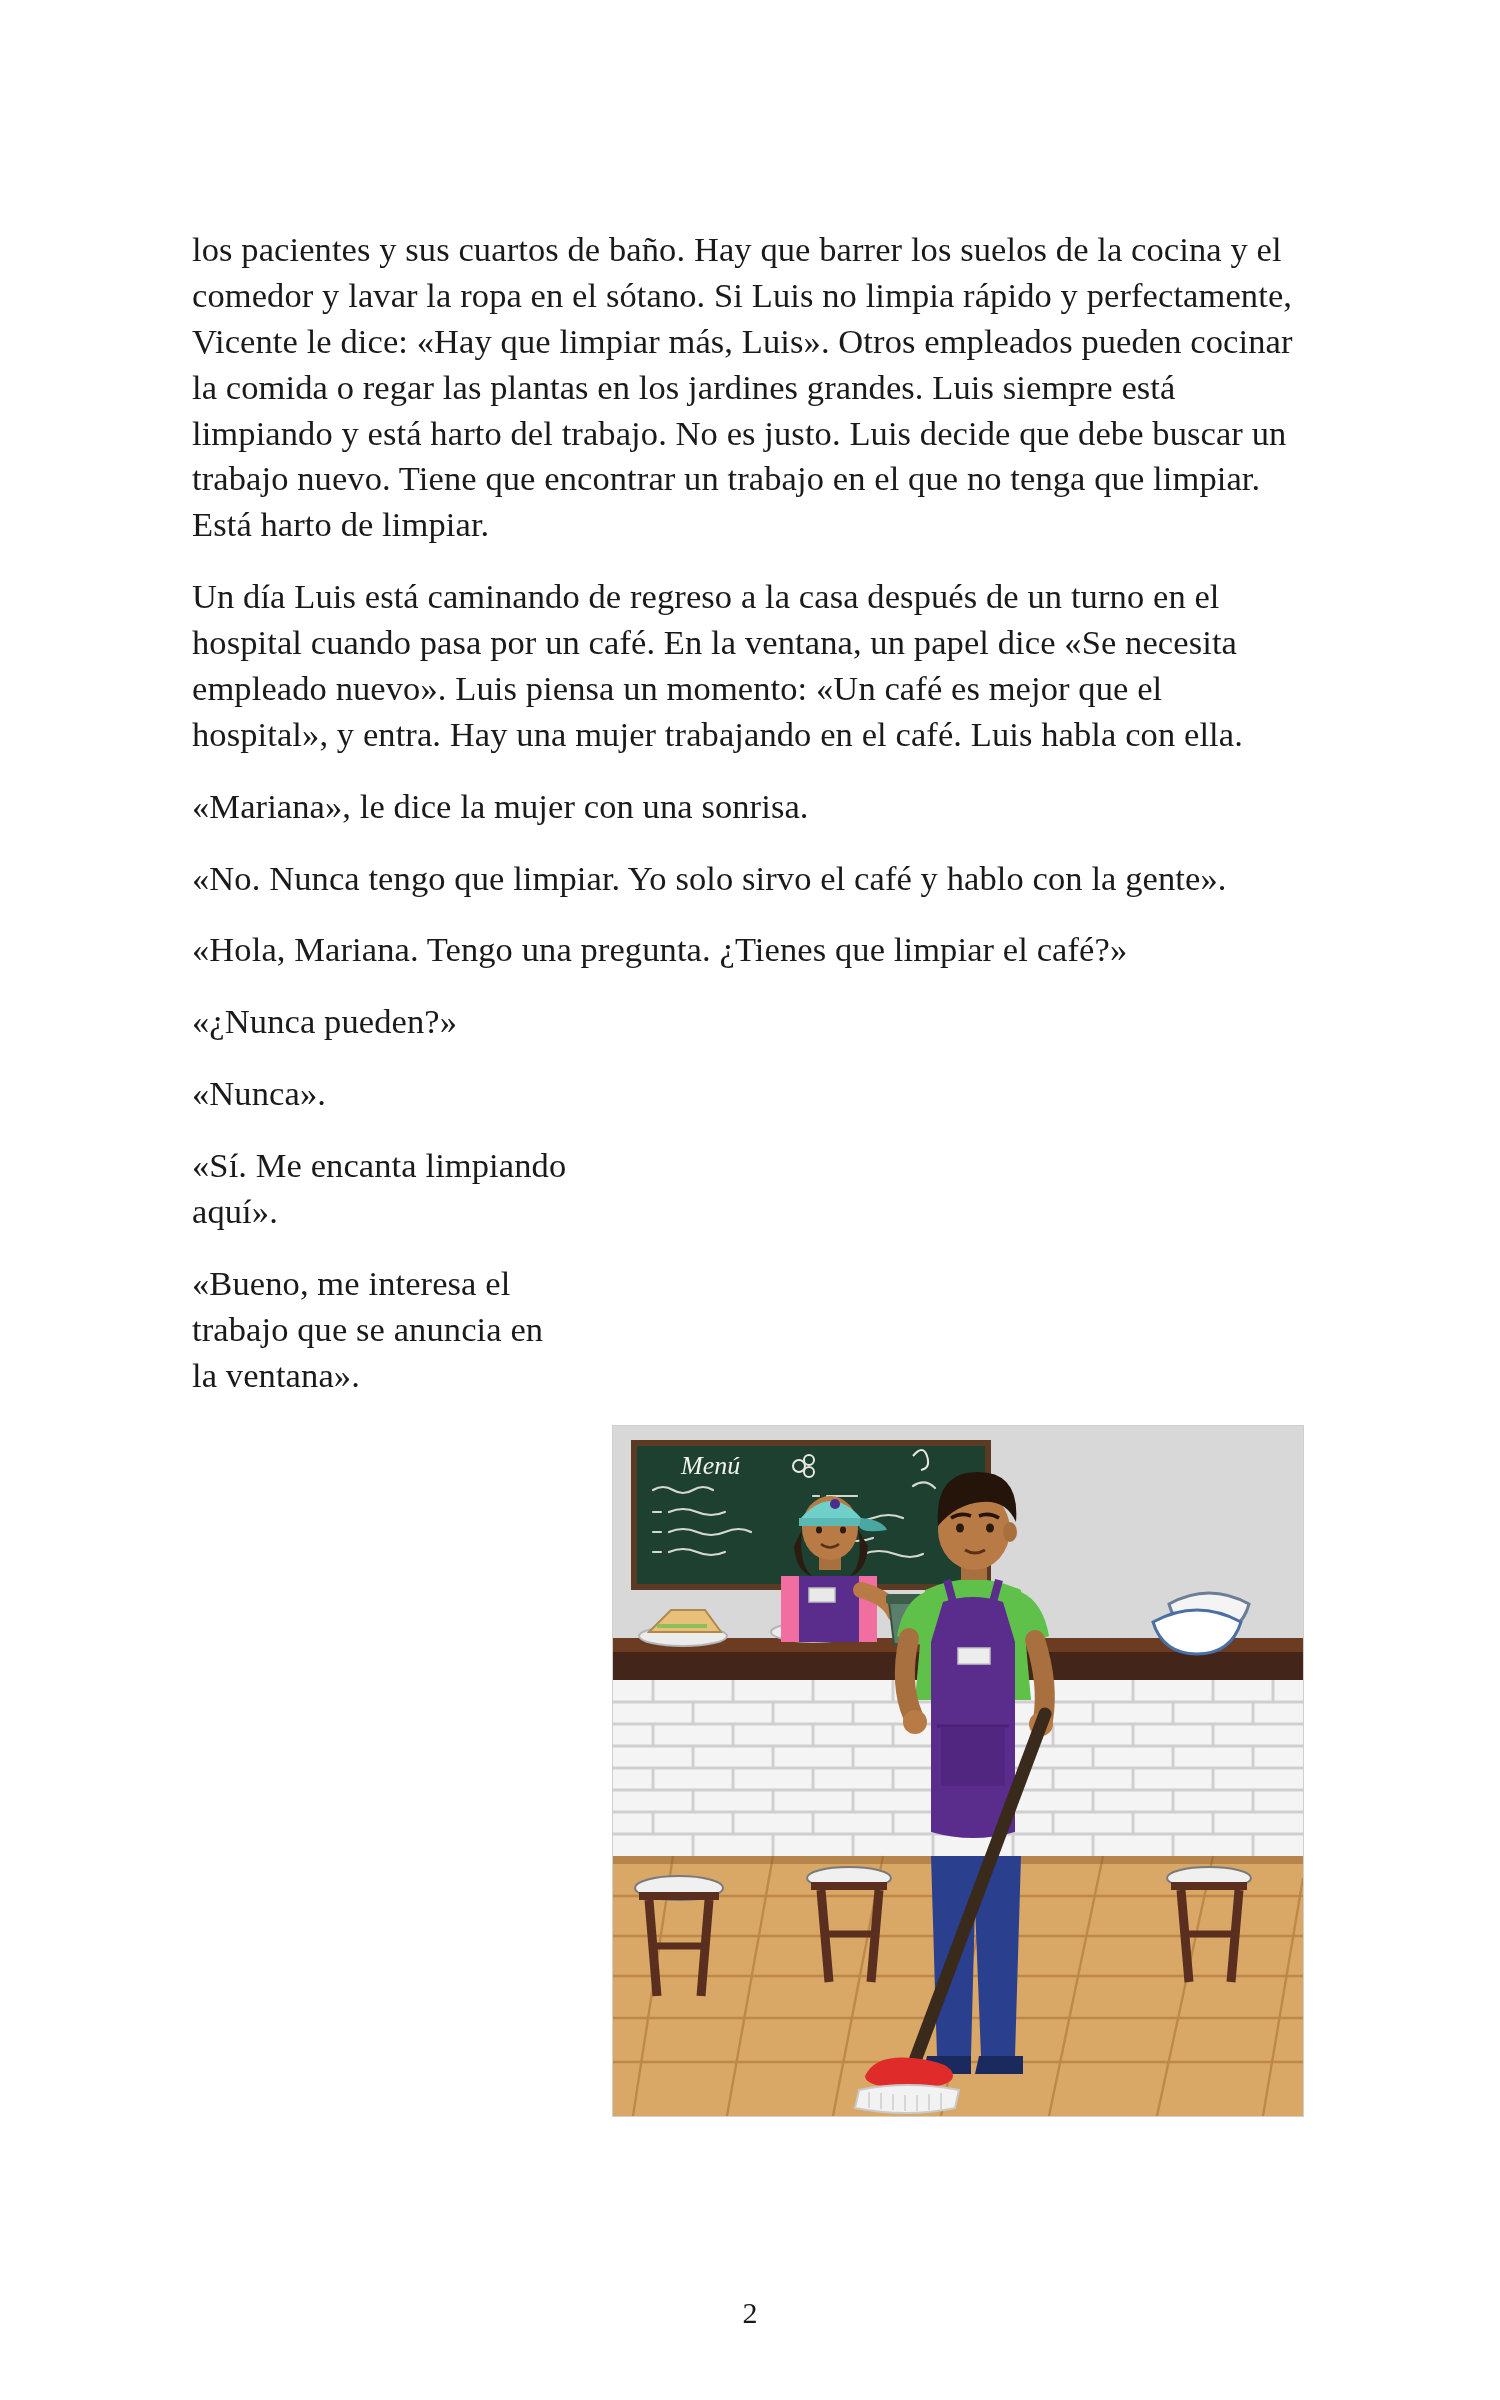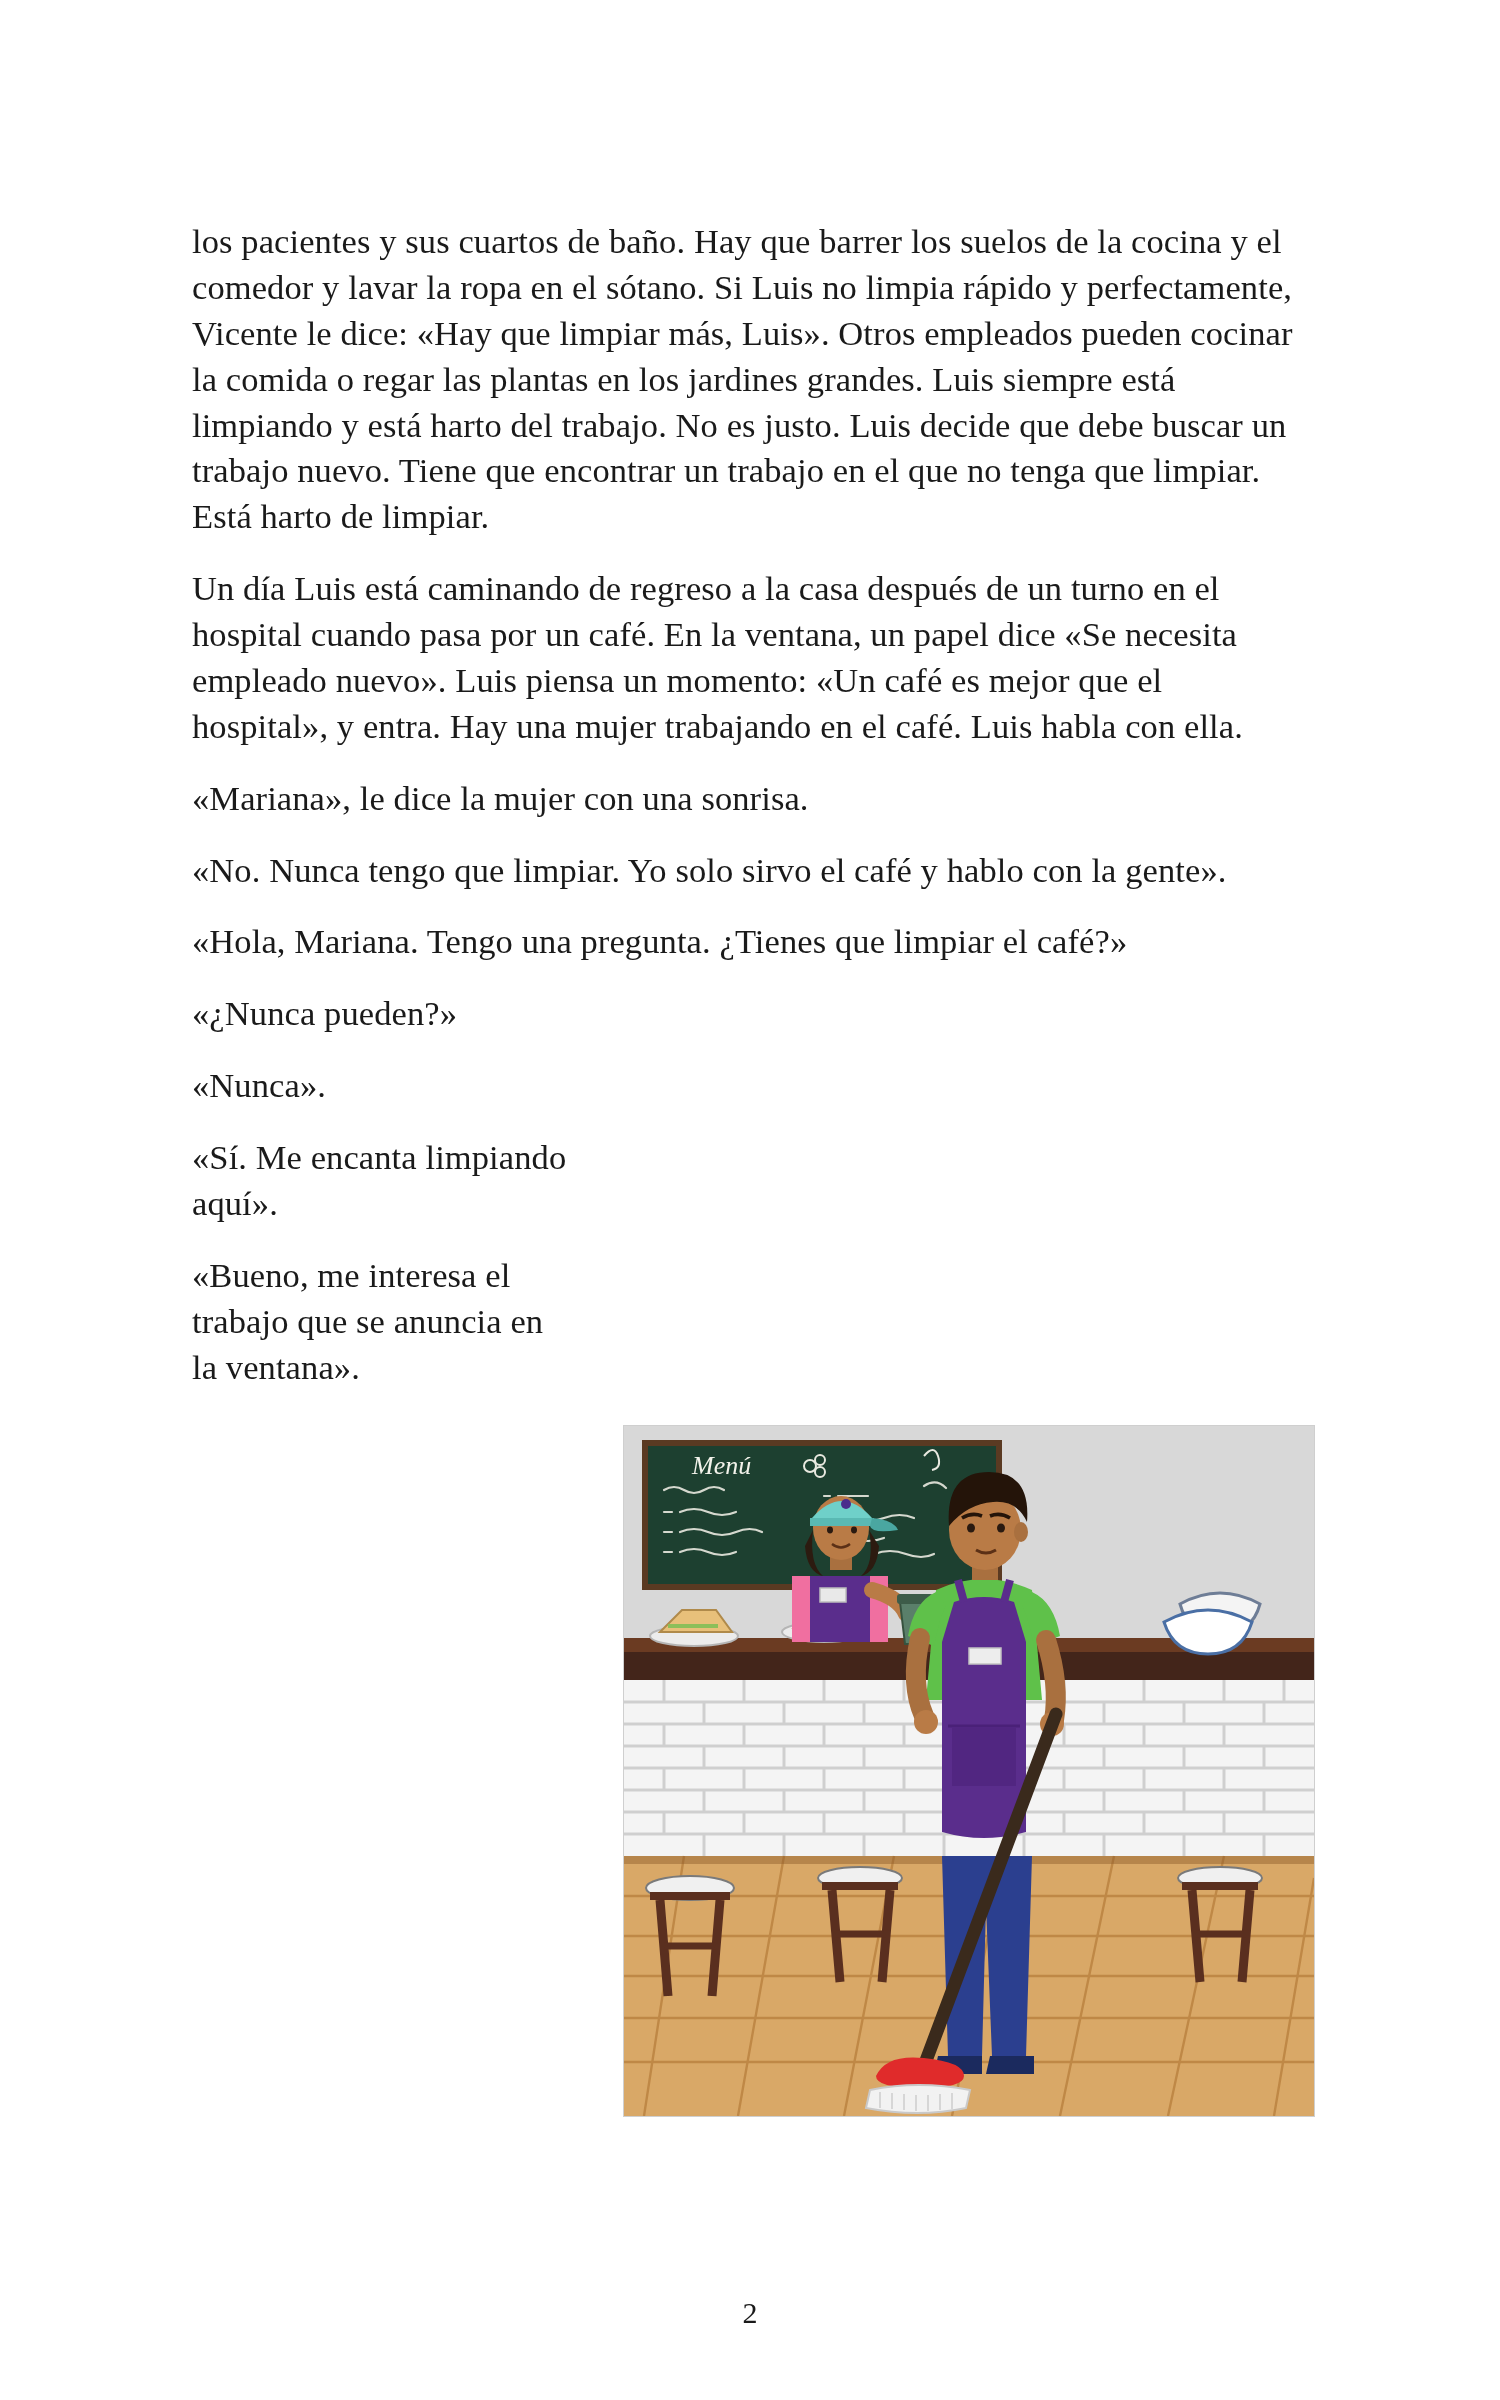--- a/index.html
+++ b/index.html
@@ -24,21 +24,21 @@
   }
   .content {
     position: absolute;
     left: 192px;
     top: 215px;
     width: 1113px;
   }
   p.para {
     font-size: 34.5px;
     line-height: 1.33;
-    margin: 4px 0 26px 0;
+    margin: 12px 0 26px 0;
     text-align: left;
     letter-spacing: 0.1px;
   }
   
   .wrap-zone {
     position: relative;
   }
   .float-img {
     float: right;
     width: 690px;
@@ -62,21 +62,20 @@
   
   .illus {
     position: absolute;
     left: 612px;
     top: 1425px;
     width: 690px;
     height: 690px;
     border: 1px solid #cfcfcf;
     overflow: hidden;
     background: #d9d9d9;
-    margin-left: 11px;
   }
   .illus svg { display: block; }
 </style>
 </head>
 <body>
 
 <div class="page">
 
   <div class="content">
 

